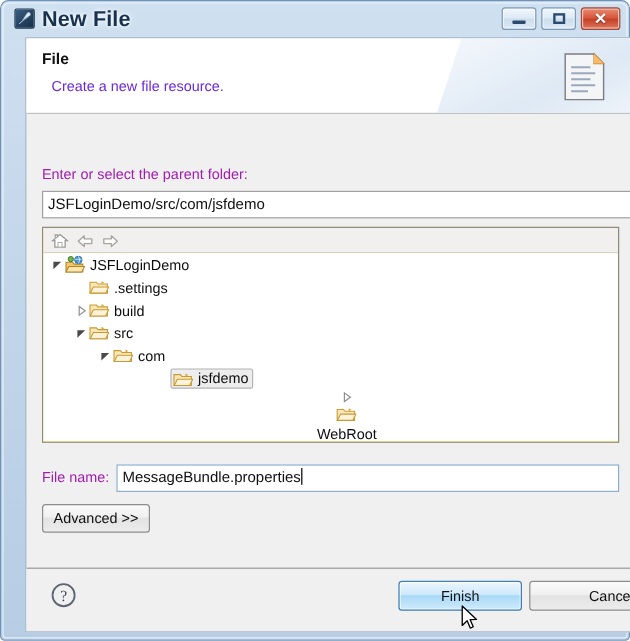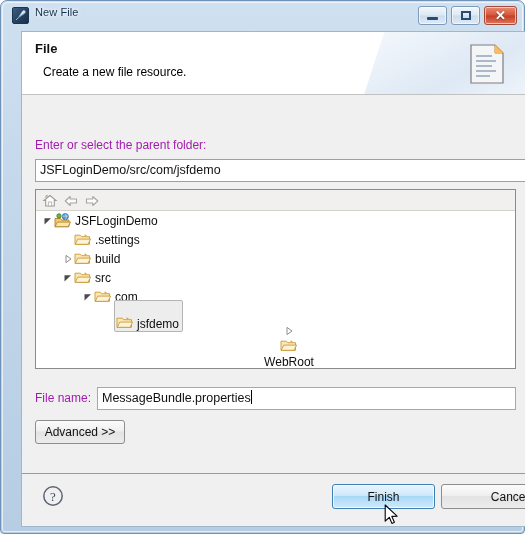--- a/index.html
+++ b/index.html
@@ -50,25 +50,26 @@
     border-radius: 2px;
     background: linear-gradient(135deg, #3d5f82 0%, #24405e 60%, #17304a 100%);
     border: 1px solid #1c344d;
     box-sizing: border-box;
     overflow: hidden;
   }
   #title-icon svg { display:block; }
   #title-text {
     position: absolute;
     left: 34px; top: 5px;
-    font-size: 11px;
+    font-size: 18px;
     color: #16324f;
     text-shadow: 0 0 3px rgba(255,255,255,0.95), 0 0 6px rgba(255,255,255,0.85);
     letter-spacing: 0.1px;
     white-space: nowrap;
+    font-weight: bold;
   }
 
   .winbtn {
     position: absolute;
     top: 5px;
     width: 29px;
     height: 19px;
     box-sizing: border-box;
     border: 1px solid #7d9cbb;
     border-radius: 3px;
@@ -144,21 +145,21 @@
     position: absolute;
     left: 13px; top: 9px;
     font-size: 13px;
     font-weight: bold;
     color: #111111;
   }
   #header-desc {
     position: absolute;
     left: 21px; top: 33px;
     font-size: 12px;
-    color: #000000;
+    color: #6d28d9;
   }
   #header-icon {
     position: absolute;
     left: 440px; top: 7px;
     width: 50px; height: 50px;
   }
 
   
   #body { position: absolute; left: 0; top: 63px; width: 507px; height: 378px; }
 
@@ -267,27 +268,28 @@
     line-height: 14px;
   }
   .tree-row.selected .node-label {
     background: #ededed;
     border: 1px solid #b4b4b4;
     border-radius: 2px;
     padding: 0px 2px 0px 3px;
   }
   .tree-row.selected .sel-wrap {
     display: inline-flex;
-    align-items: flex-end;
+    align-items: flex-start;
     background: #ededed;
     border: 1px solid #b4b4b4;
     border-radius: 2px;
     padding: 0 3px 0 1px;
-    height: 32px;
-    box-sizing: border-box;
+    height: 17px;
+    box-sizing: border-box;
+    margin-left: 28px;
   }
   .tree-row.selected .node-label { background: transparent; border: none; padding: 0 0 0 4px; }
 
   
   .btn {
     position: absolute;
     box-sizing: border-box;
     font-size: 12px;
     color: #111111;
     border: 1px solid #8d8d8d;

